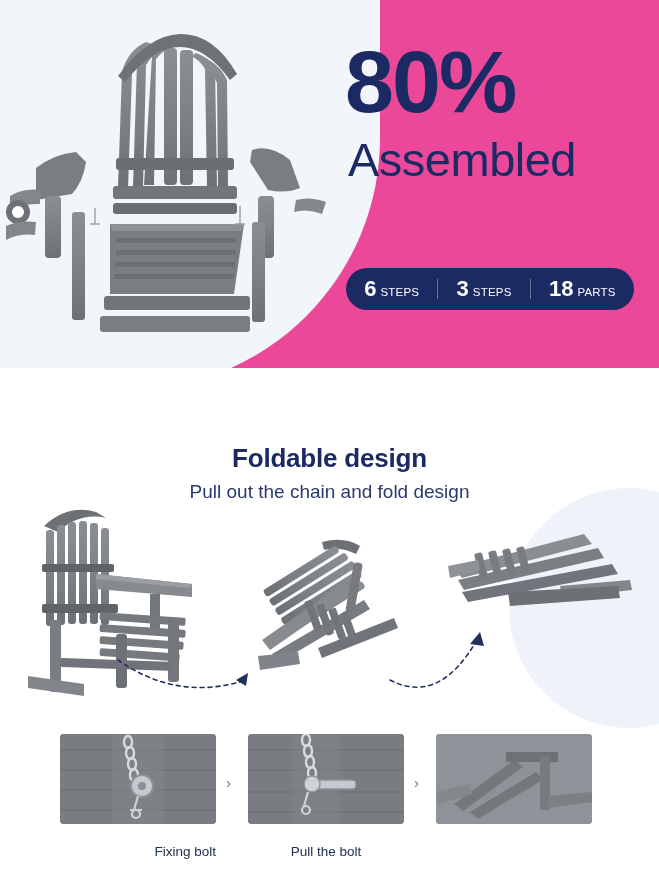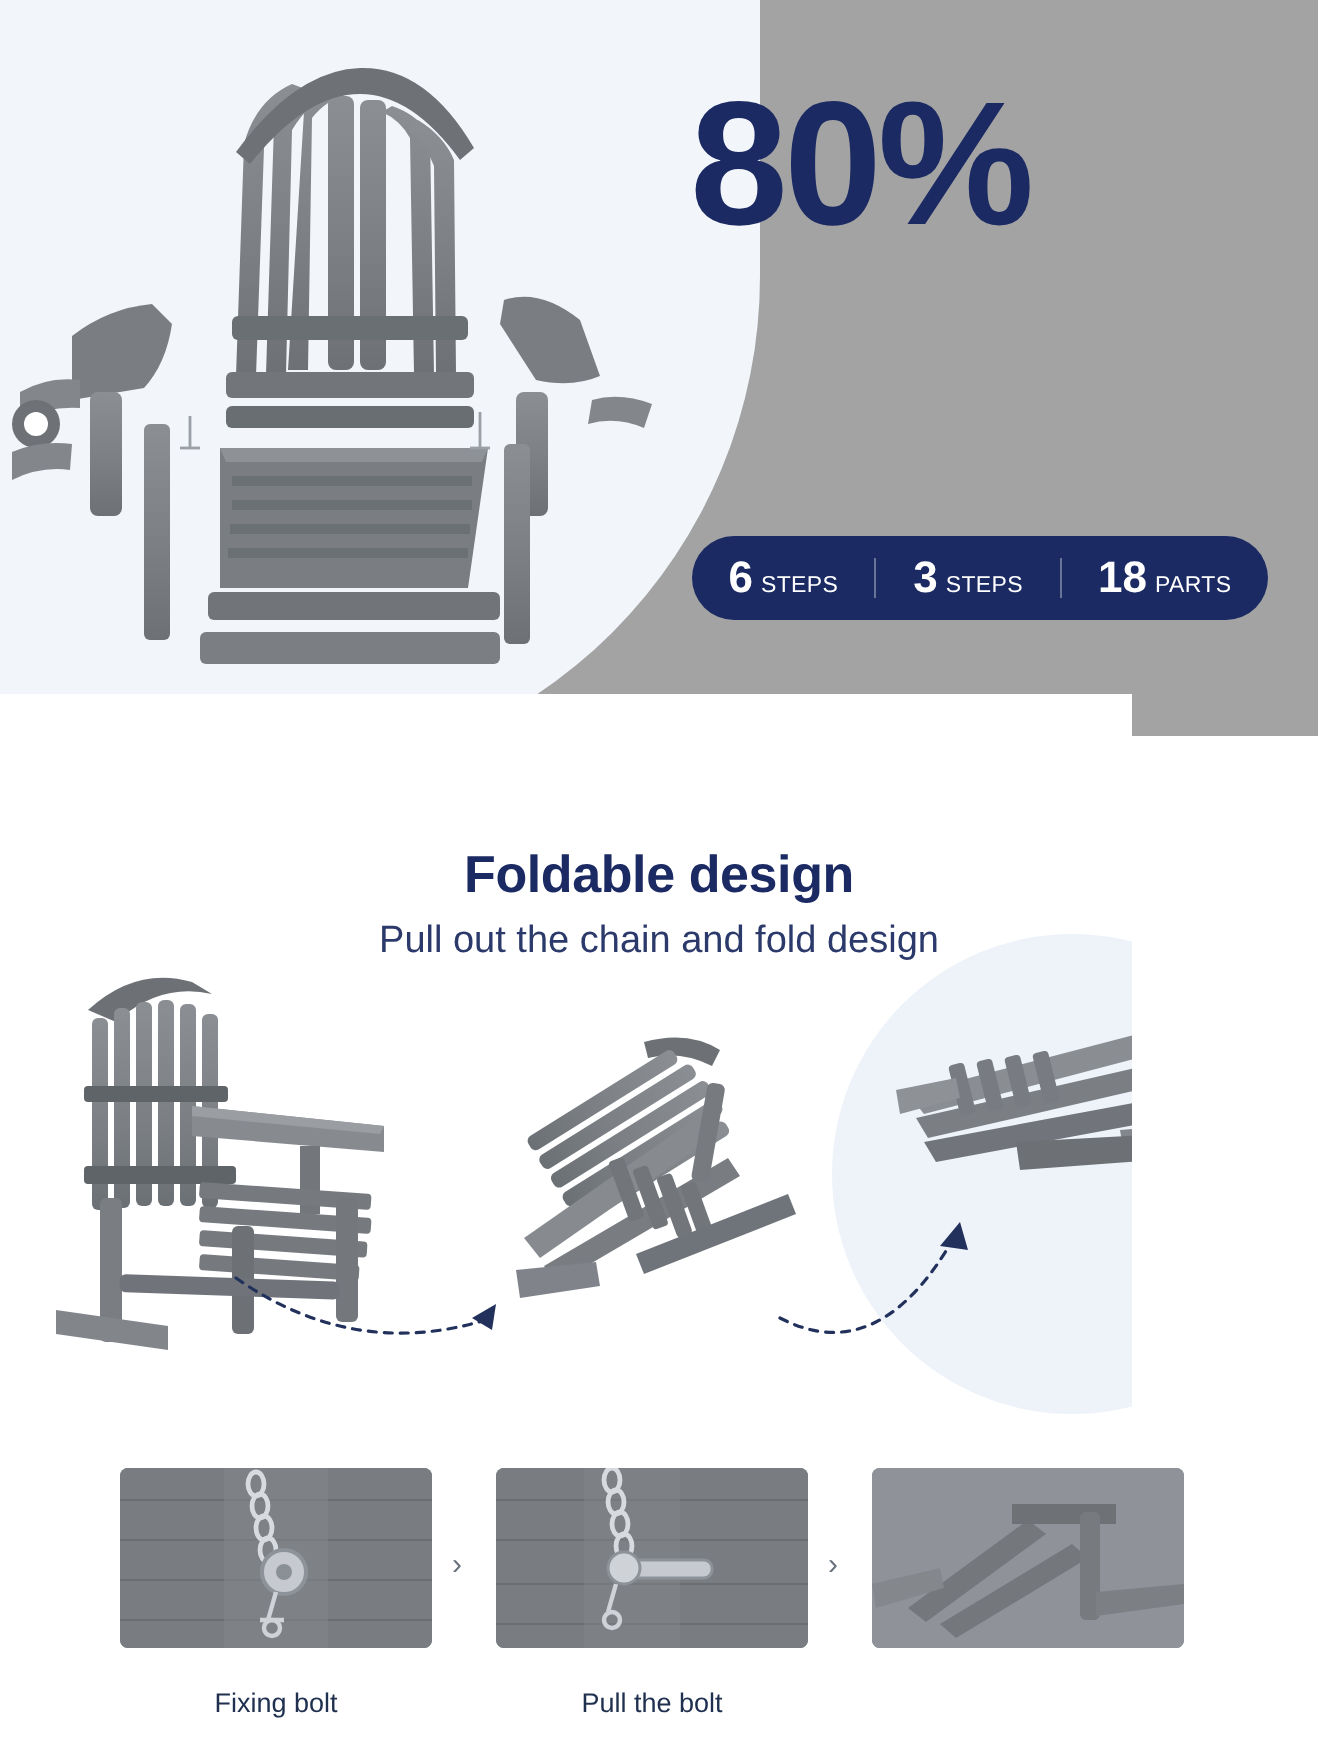--- a/index.html
+++ b/index.html
@@ -14,21 +14,21 @@
     color: #1b2a5e;
     overflow: hidden;
     position: relative;
   }
 
   
   .panel-top {
     position: absolute;
     left: 0; top: 0;
     width: 659px; height: 368px;
-    background: #a3a3a3;
+    background: #ec4899;
     overflow: hidden;
   }
   .panel-top .bg-wash {
     position: absolute;
     left: -40px; top: -30px;
     width: 420px; height: 420px;
     background: #f2f6fb;
     border-radius: 0 0 60% 0;
   }
 
@@ -90,22 +90,22 @@
   
   .parts {
     position: absolute;
     left: 0; top: 0;
     width: 345px; height: 368px;
   }
 
   
   .panel-mid {
     position: absolute;
-    left: 0; top: 347px;
-    width: 566px; height: 360px;
+    left: 0; top: 368px;
+    width: 659px; height: 360px;
     background: #ffffff;
     overflow: hidden;
   }
   .panel-mid .blob {
     position: absolute;
     right: -90px; top: 120px;
     width: 240px; height: 240px;
     background: #eef3fa;
     border-radius: 50%;
   }
@@ -154,21 +154,21 @@
   .step-card.c2 { left: 248px; }
   .step-card.c3 { left: 436px; }
   .step-label {
     position: absolute;
     top: 116px;
     width: 156px;
     text-align: center;
     font-size: 13.5px;
     color: #20304f;
   }
-  .step-label.c1 { left: 60px; }
+  .step-label.c1 { left: 60px; text-align: right; }
   .step-label.c2 { left: 248px; }
   .step-label.c3 { left: 436px; }
   .chev {
     position: absolute;
     top: 46px;
     font-size: 15px;
     color: #6b7280;
   }
   .chev.a { left: 226px; }
   .chev.b { left: 414px; }
@@ -254,20 +254,21 @@
         <path d="M95 208 l0 16"></path>
         <path d="M90 224 l10 0"></path>
         <path d="M240 206 l0 18"></path>
         <path d="M235 224 l10 0"></path>
       </g>
     </svg>
   </div>
 
   <div class="headline">
     <div class="pct">80%</div>
+    <div class="assembled">Assembled</div>
   </div>
 
   <div class="stats-pill">
     <div class="stat">
       <span class="num">6</span>
       <span class="unit">STEPS</span>
     </div>
     <div class="sep"></div>
     <div class="stat">
       <span class="num">3</span>

